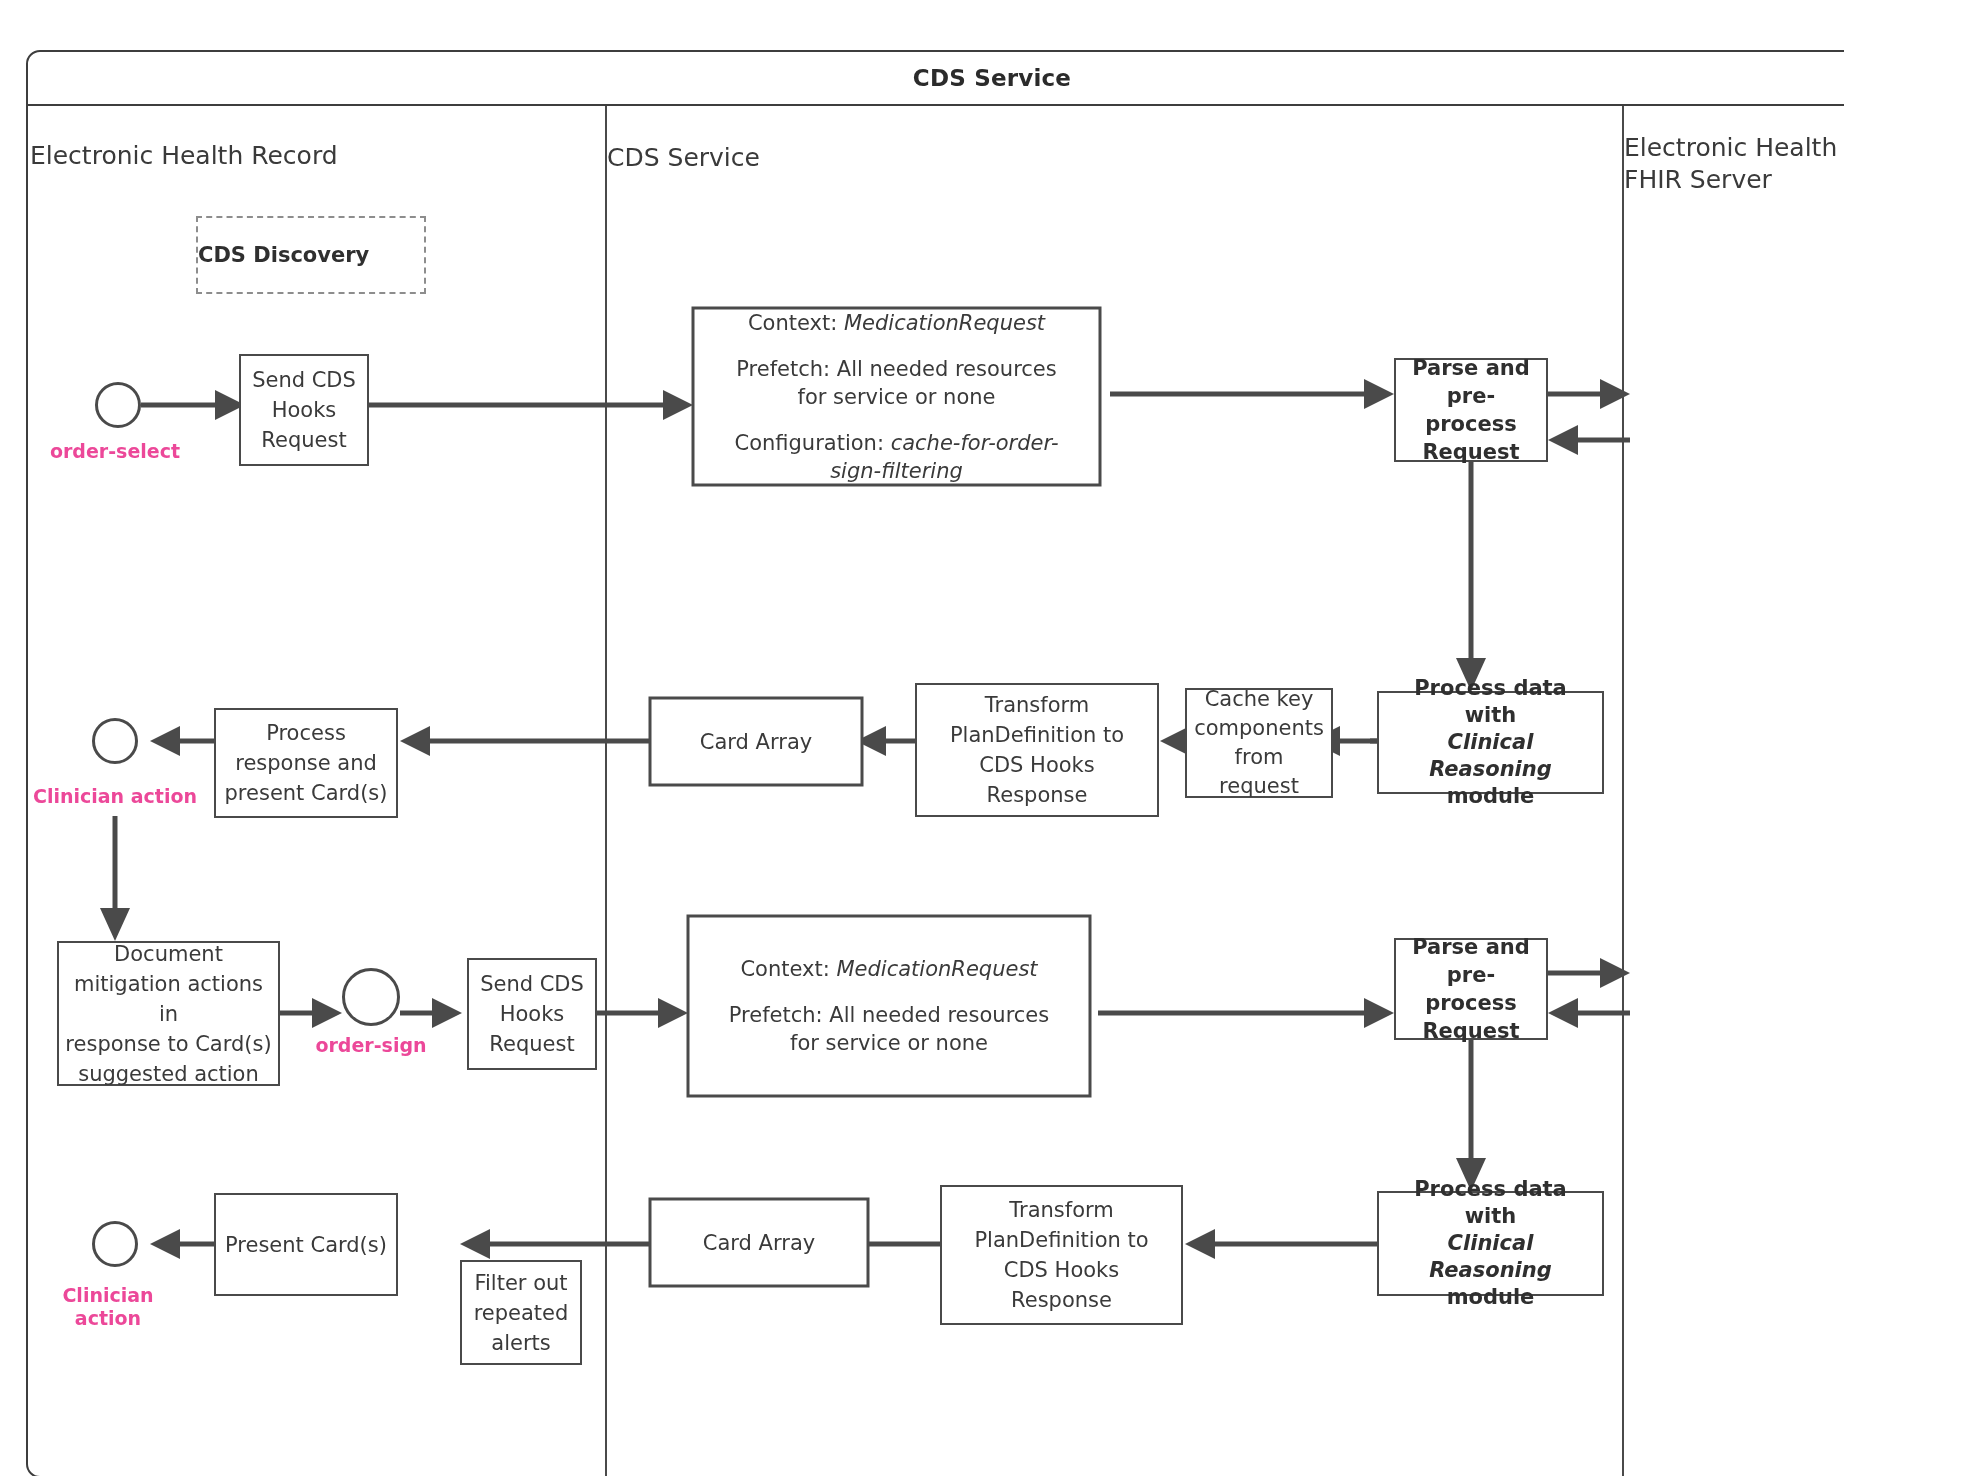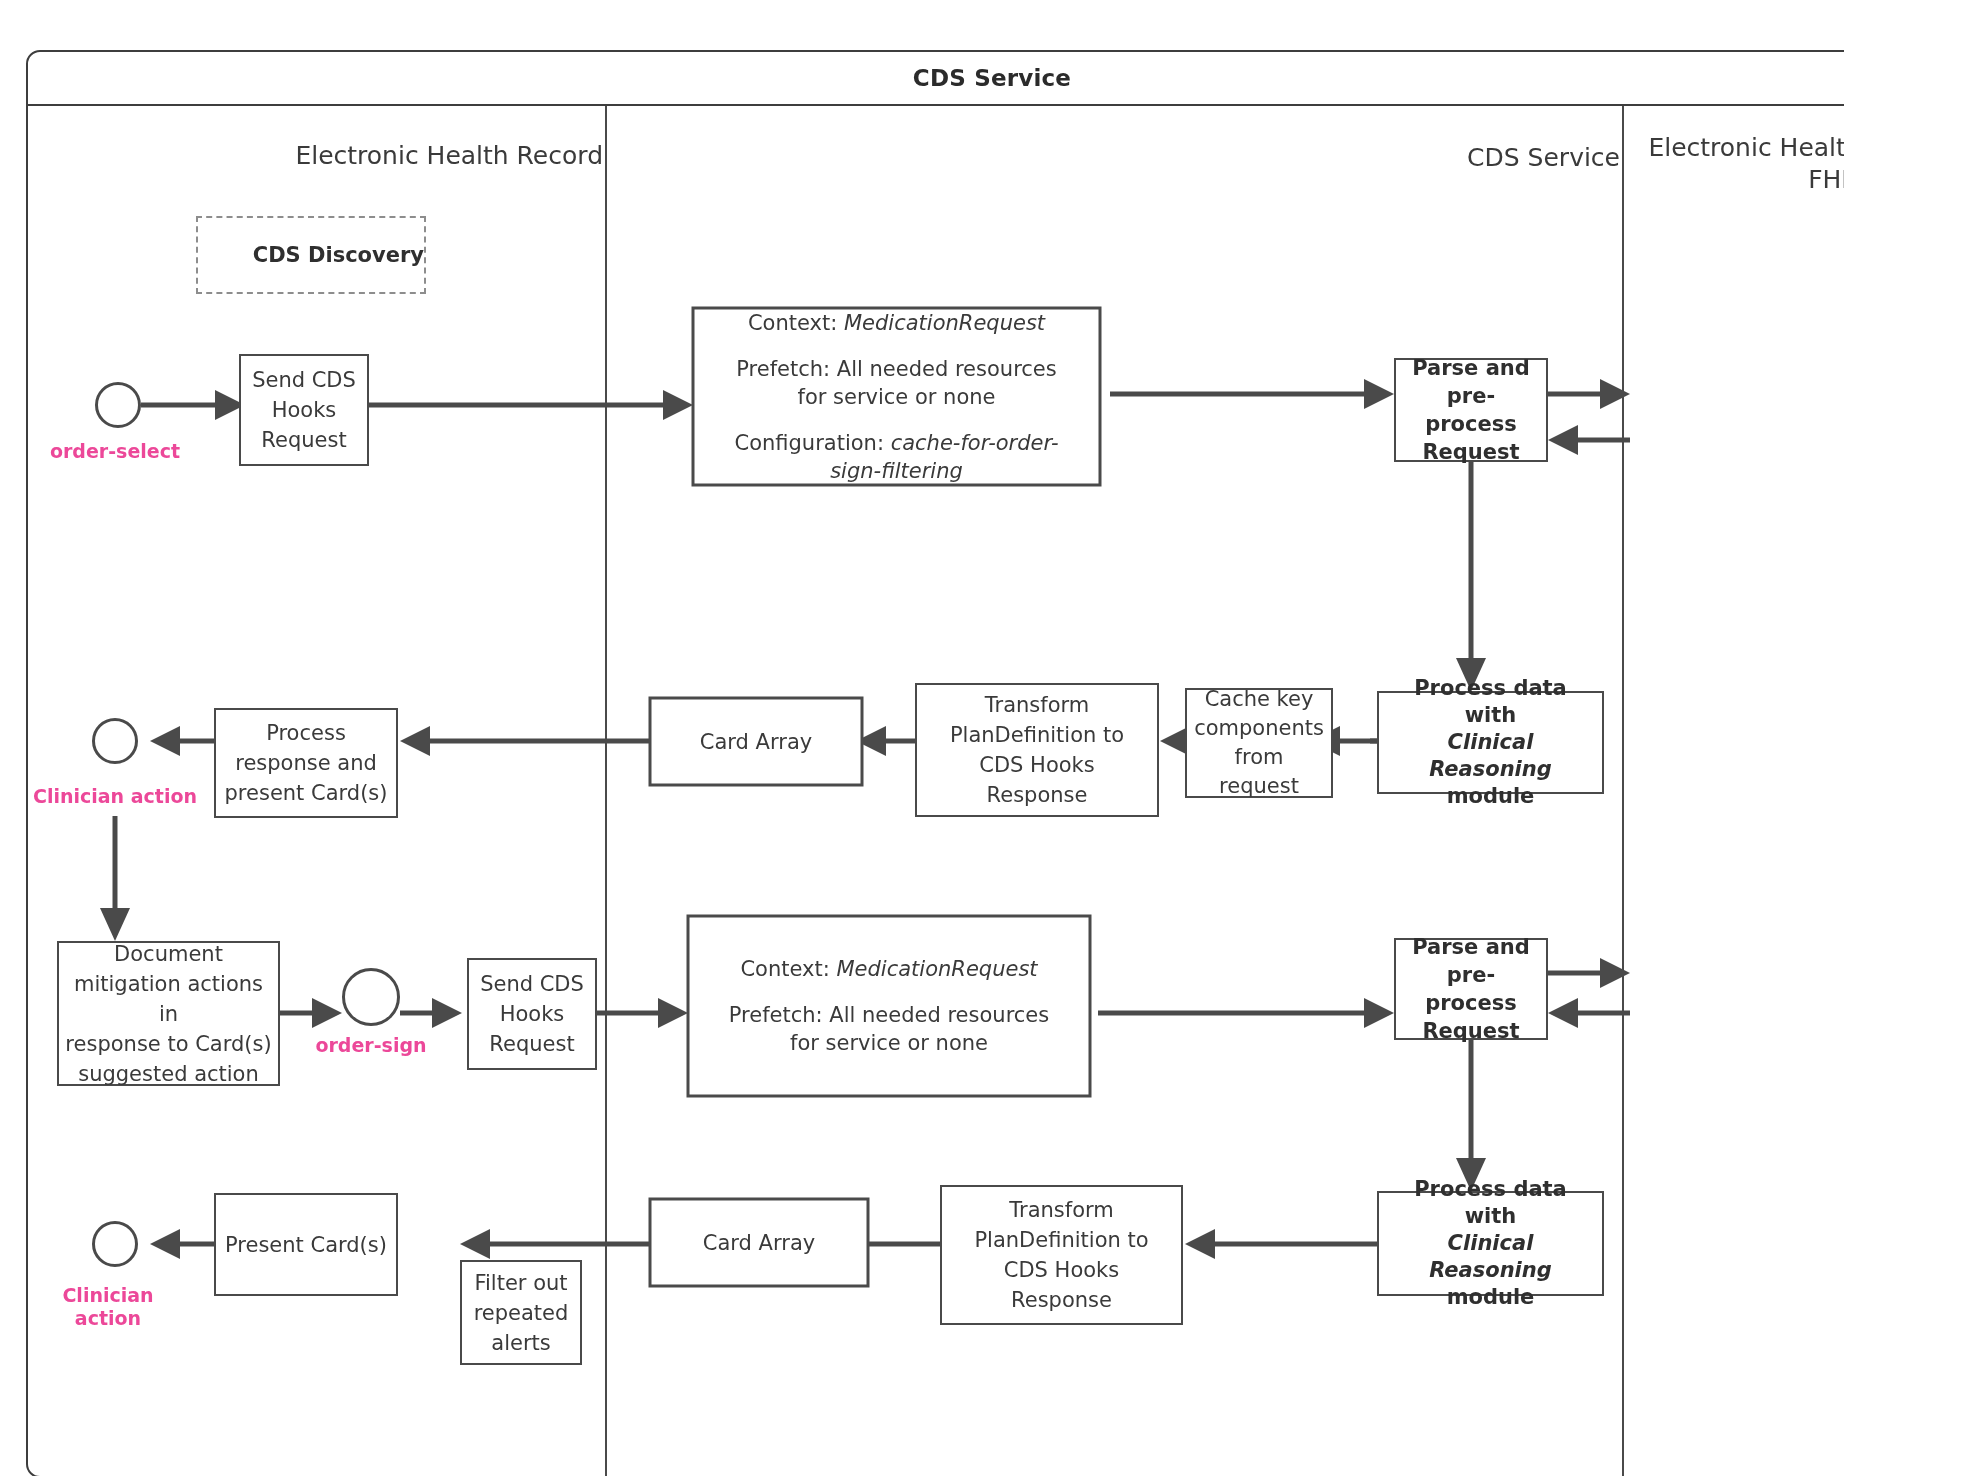--- a/index.html
+++ b/index.html
@@ -57,21 +57,21 @@
     top: 78px;
     width: 0;
     height: 1370px;
     border-left: 2px solid #4a4a4a;
   }
   #divider-1 { left: 605px; }
   #divider-2 { left: 1622px; }
 
   .lane-title {
     position: absolute;
-    text-align: right;
+    text-align: left;
     font-size: 25px;
     color: #3a3a3a;
     line-height: 32px;
   }
   #lane-title-ehr   { left: 30px;   top: 112px; width: 573px; }
   #lane-title-cds   { left: 607px;  top: 114px; width: 1013px; }
   #lane-title-fhir  { left: 1624px; top: 104px; width: 332px; }
 
   
   .node {
@@ -90,21 +90,21 @@
   }
   .node.bold { font-weight: bold; color: #2f2f2f; }
 
   .dashed {
     position: absolute;
     box-sizing: border-box;
     border: 2px dashed #8d8d8d;
     background: #ffffff;
     display: flex;
     align-items: center;
-    justify-content: flex-end;
+    justify-content: flex-start;
     text-align: center;
     font-weight: bold;
     font-size: 21px;
     color: #2f2f2f;
     line-height: 28px;
   }
 
   .event-circle {
     position: absolute;
     box-sizing: border-box;

